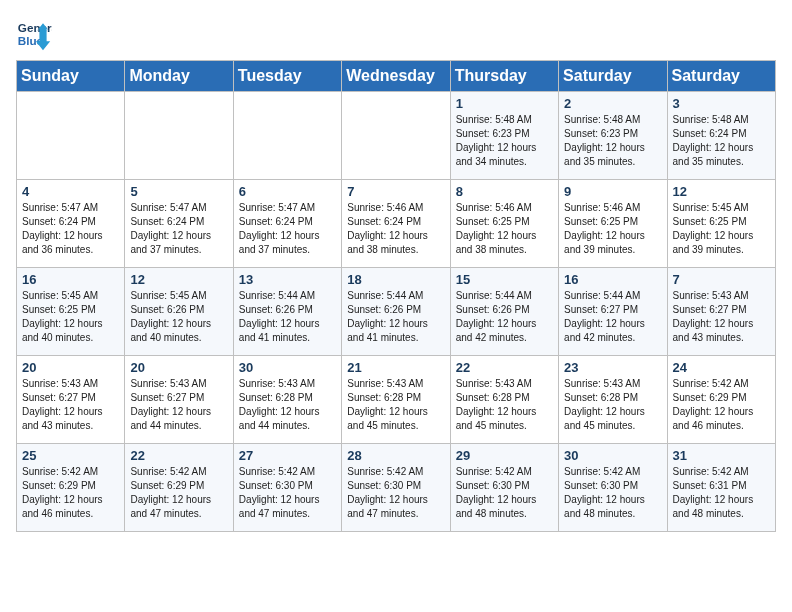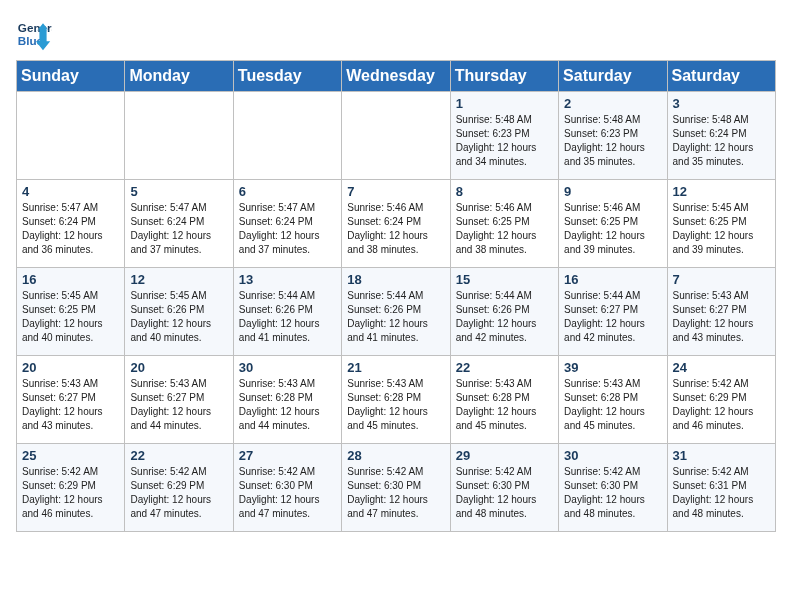--- a/index.html
+++ b/index.html
@@ -270,21 +270,21 @@
 and 45 minutes.</div>
         </td>
         <td>
           <span class="day-num">22</span>
           <div class="cell-text" style="white-space: pre-line;">Sunrise: 5:43 AM
 Sunset: 6:28 PM
 Daylight: 12 hours
 and 45 minutes.</div>
         </td>
         <td>
-          <span class="day-num">39</span>
+          <span class="day-num">23</span>
           <div class="cell-text" style="white-space: pre-line;">Sunrise: 5:43 AM
 Sunset: 6:28 PM
 Daylight: 12 hours
 and 45 minutes.</div>
         </td>
         <td>
           <span class="day-num">24</span>
           <div class="cell-text" style="white-space: pre-line;">Sunrise: 5:42 AM
 Sunset: 6:29 PM
 Daylight: 12 hours

